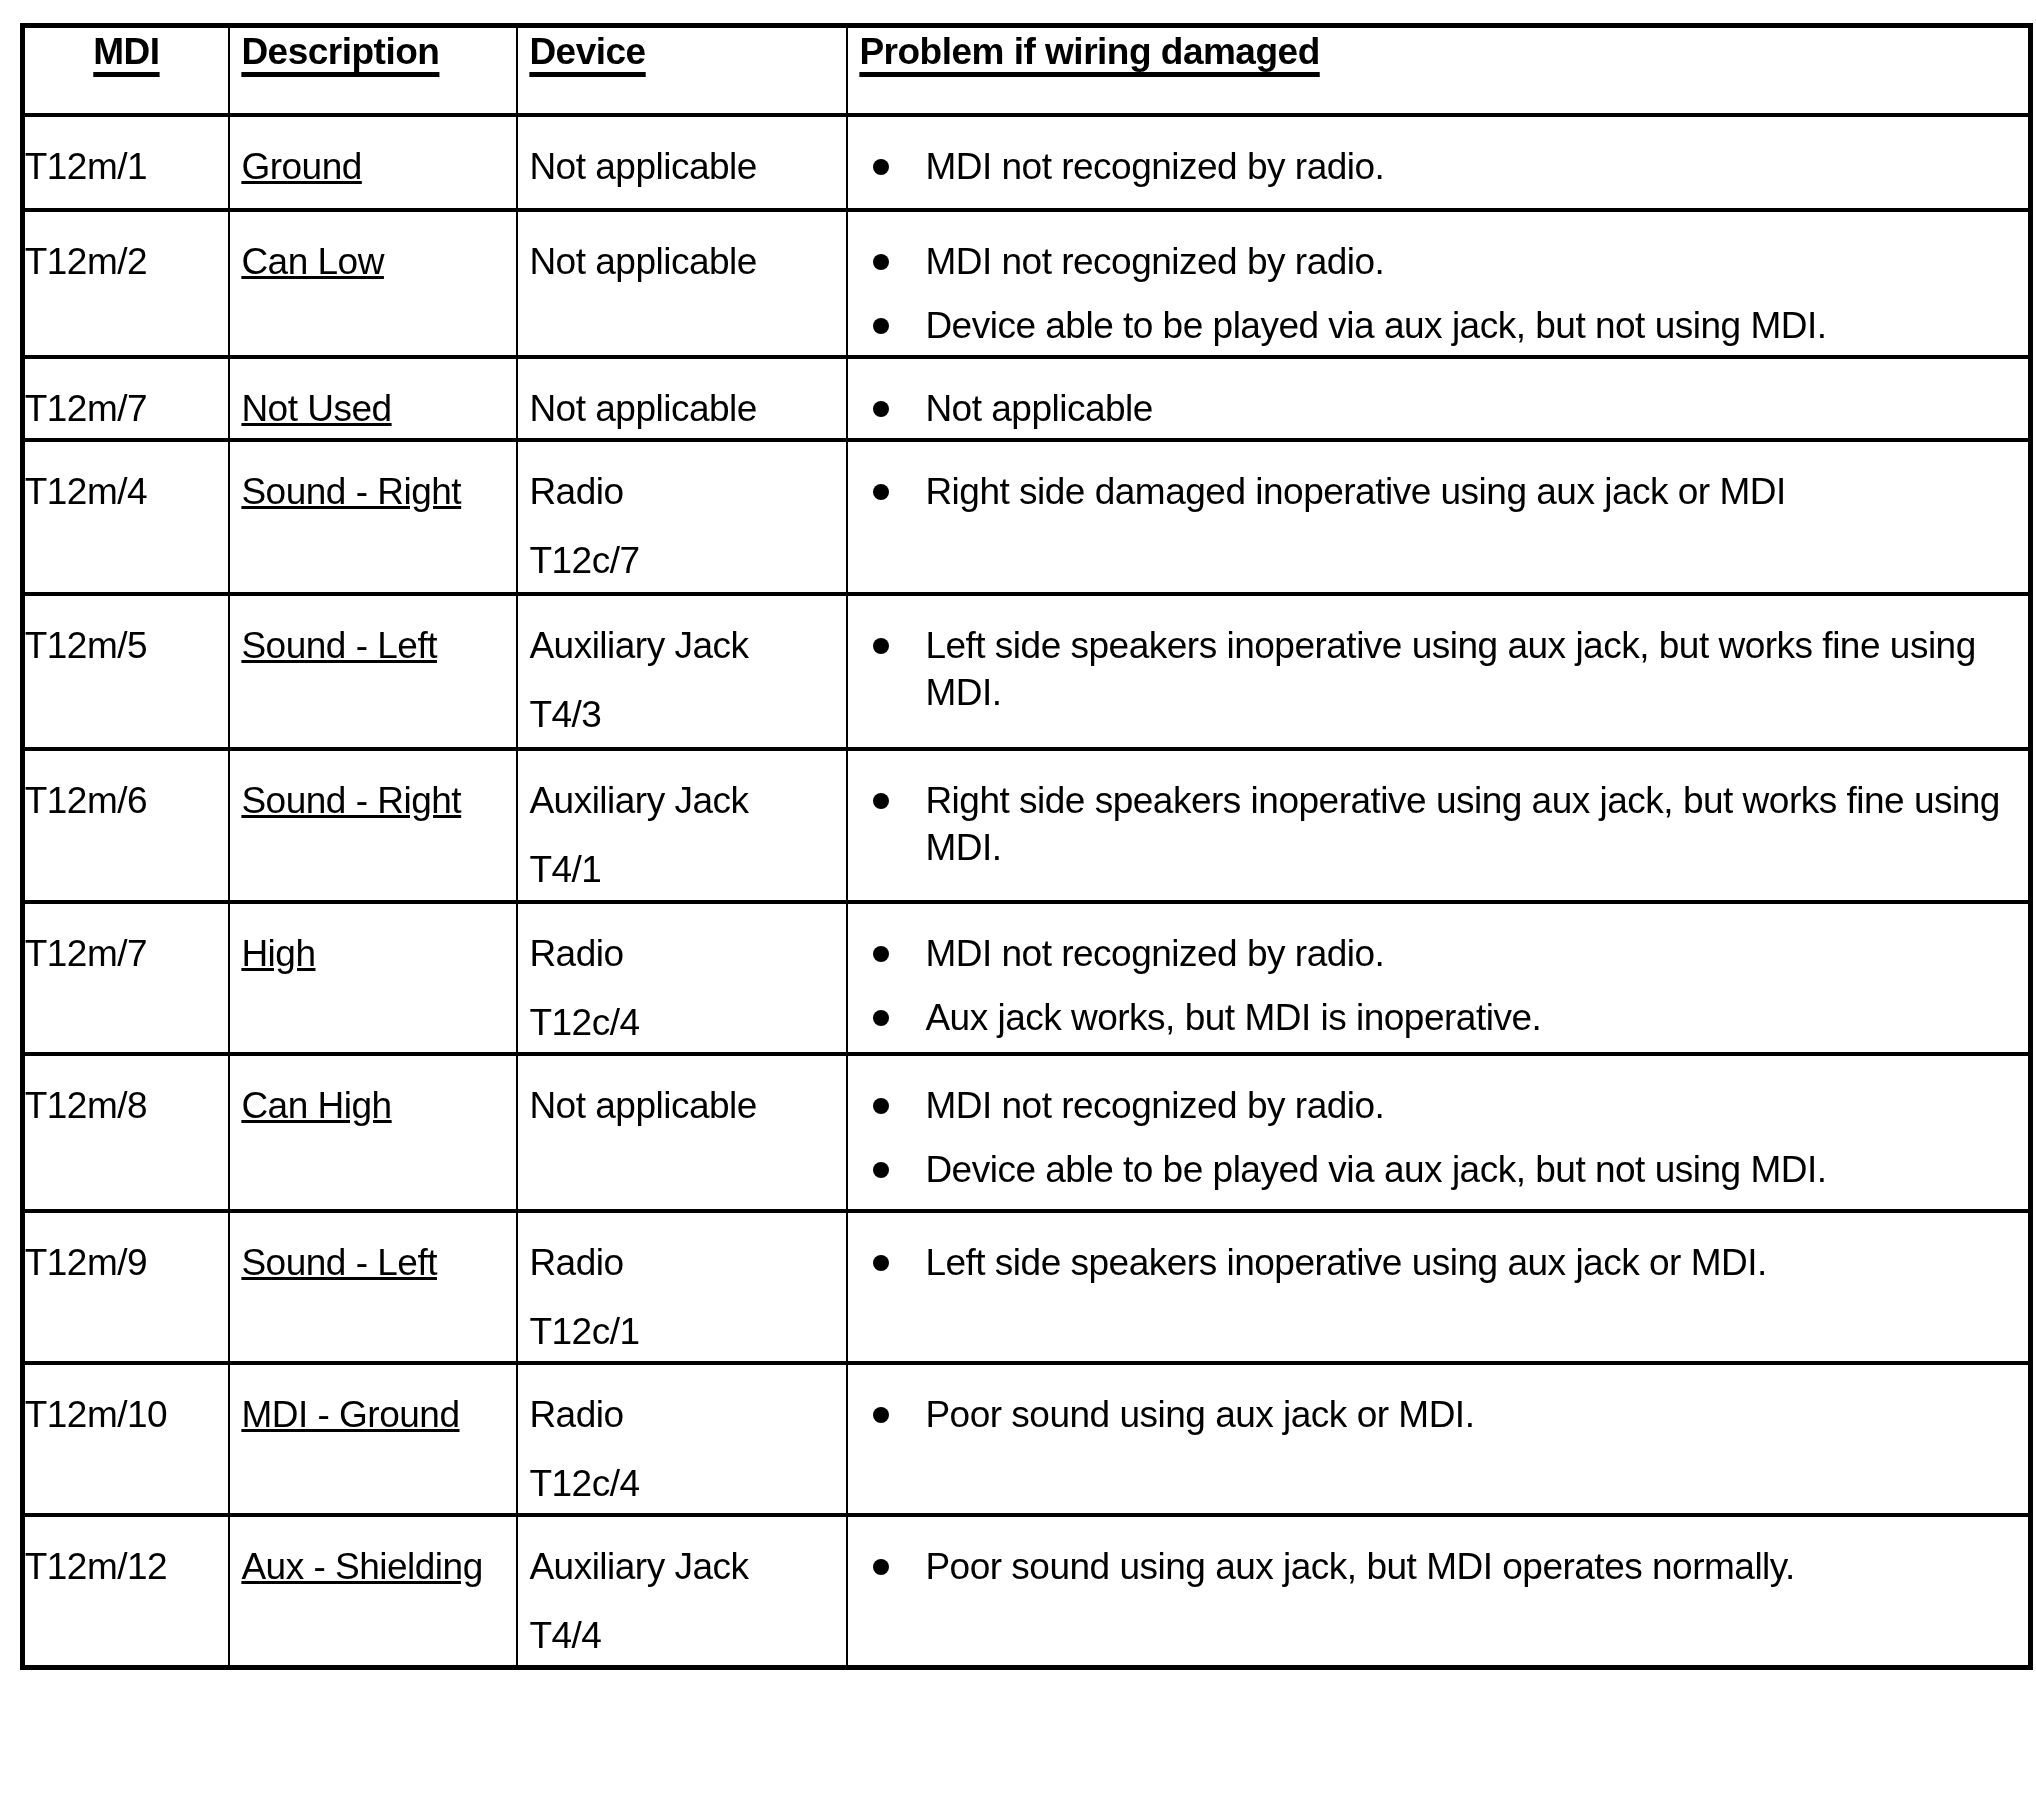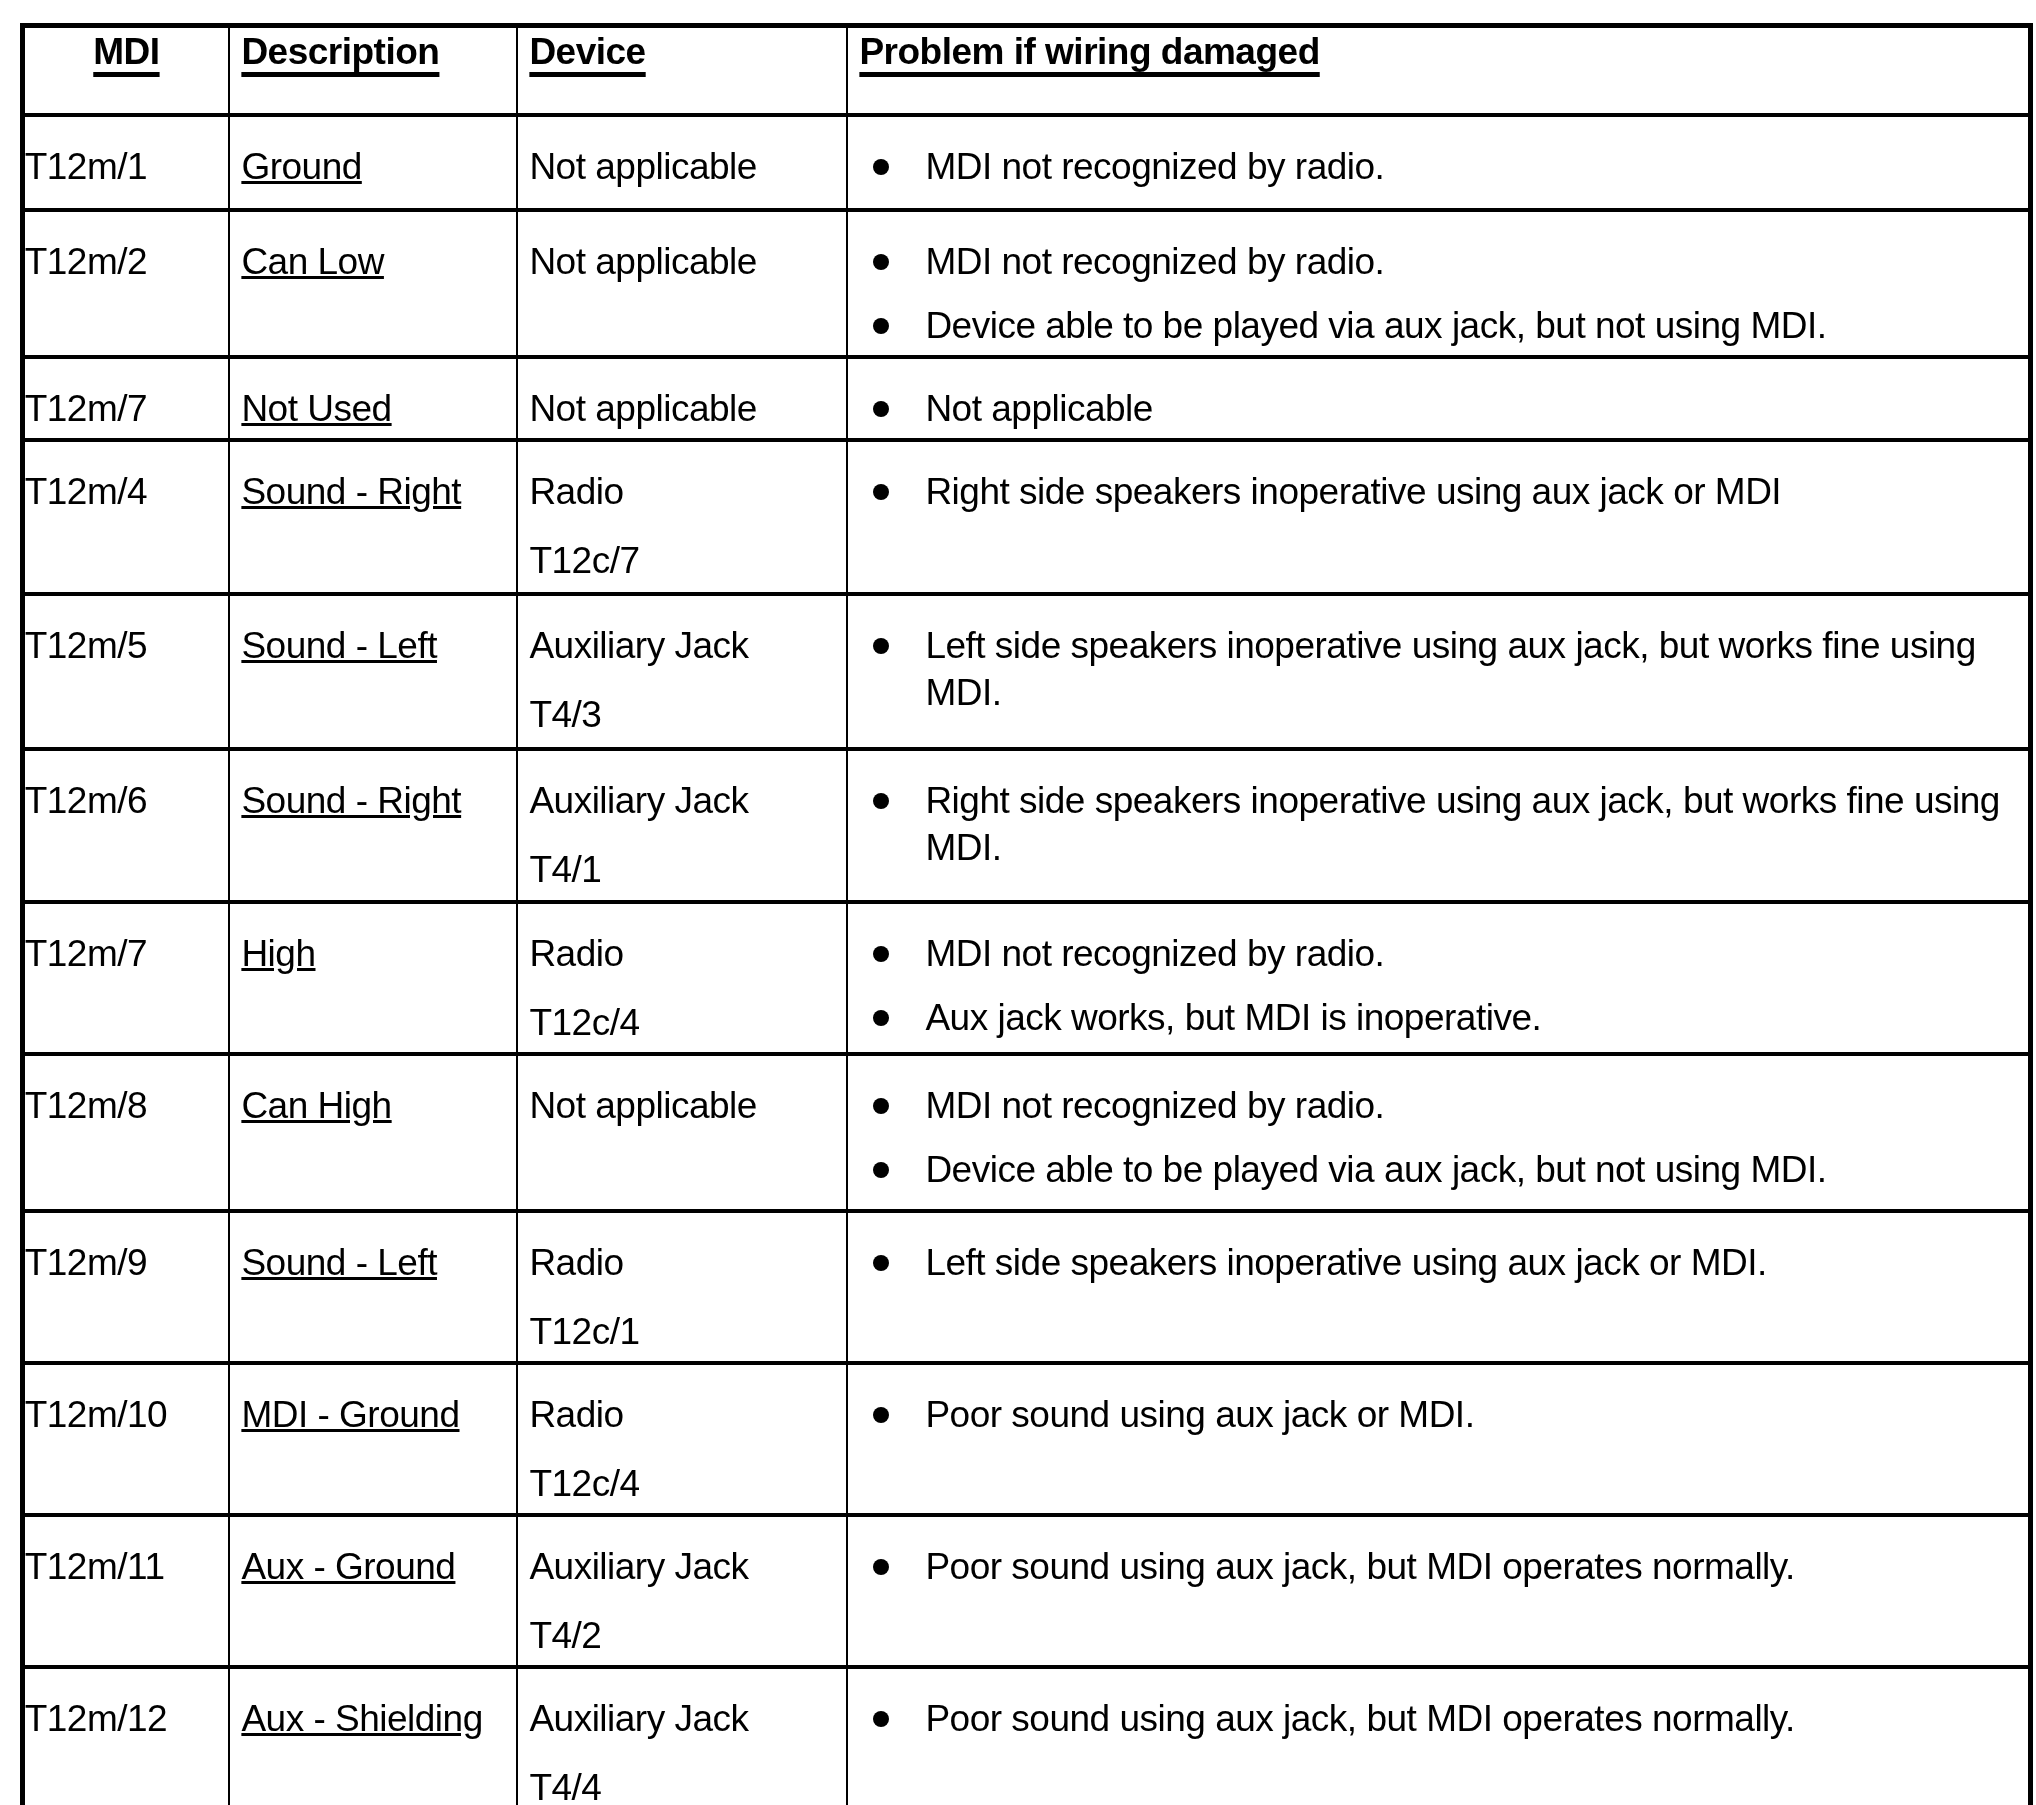--- a/index.html
+++ b/index.html
@@ -143,21 +143,21 @@
           </td>
         </tr>
         <tr style="height: 154px;">
           <td class="cell c-mdi"><span>T12m/4</span></td>
           <td class="cell c-desc"><span>Sound - Right</span></td>
           <td class="cell c-dev">
             <div class="dev-line">Radio</div>
             <div class="dev-line">T12c/7</div>
           </td>
           <td class="cell c-prob">
-            <div class="prob-item"><span class="bullet"></span><span>Right side speakers inoperative using aux jack or MDI</span></div>
+            <div class="prob-item"><span class="bullet"></span><span>Right side damaged inoperative using aux jack or MDI</span></div>
           </td>
         </tr>
         <tr style="height: 155px;">
           <td class="cell c-mdi"><span>T12m/5</span></td>
           <td class="cell c-desc"><span>Sound - Left</span></td>
           <td class="cell c-dev">
             <div class="dev-line">Auxiliary Jack</div>
             <div class="dev-line">T4/3</div>
           </td>
           <td class="cell c-prob">
@@ -211,31 +211,20 @@
         </tr>
         <tr style="height: 152px;">
           <td class="cell c-mdi"><span>T12m/10</span></td>
           <td class="cell c-desc"><span>MDI - Ground</span></td>
           <td class="cell c-dev">
             <div class="dev-line">Radio</div>
             <div class="dev-line">T12c/4</div>
           </td>
           <td class="cell c-prob">
             <div class="prob-item"><span class="bullet"></span><span>Poor sound using aux jack or MDI.</span></div>
-          </td>
-        </tr>
-        <tr style="height: 150px;">
-          <td class="cell c-mdi"><span>T12m/11</span></td>
-          <td class="cell c-desc"><span>Aux - Ground</span></td>
-          <td class="cell c-dev">
-            <div class="dev-line">Auxiliary Jack</div>
-            <div class="dev-line">T4/2</div>
-          </td>
-          <td class="cell c-prob">
-            <div class="prob-item"><span class="bullet"></span><span>Poor sound using aux jack, but MDI operates normally.</span></div>
           </td>
         </tr>
         <tr style="height: 142px;">
           <td class="cell c-mdi"><span>T12m/12</span></td>
           <td class="cell c-desc"><span>Aux - Shielding</span></td>
           <td class="cell c-dev">
             <div class="dev-line">Auxiliary Jack</div>
             <div class="dev-line">T4/4</div>
           </td>
           <td class="cell c-prob">

